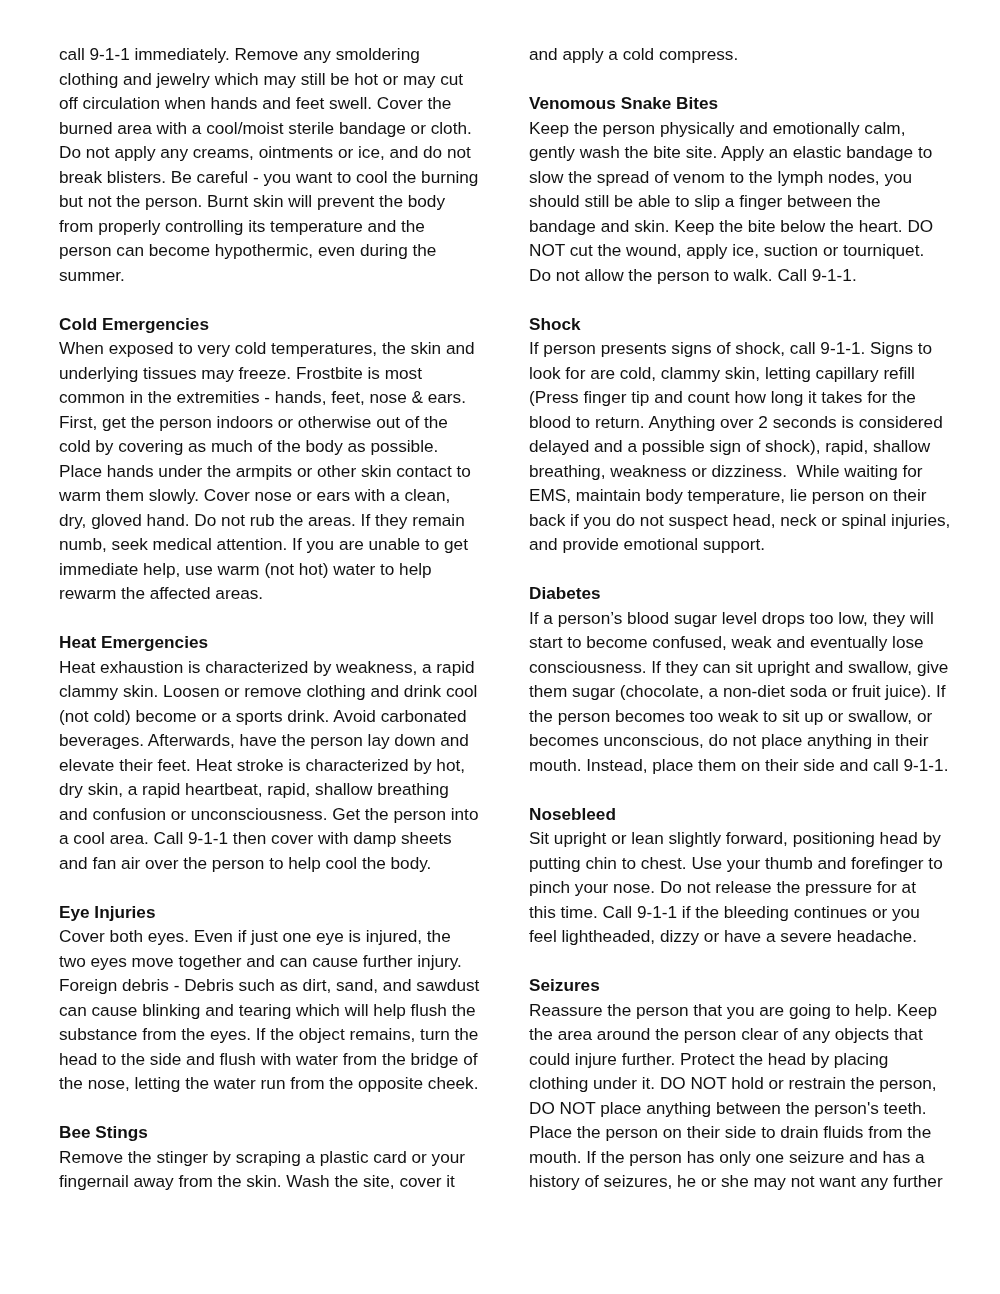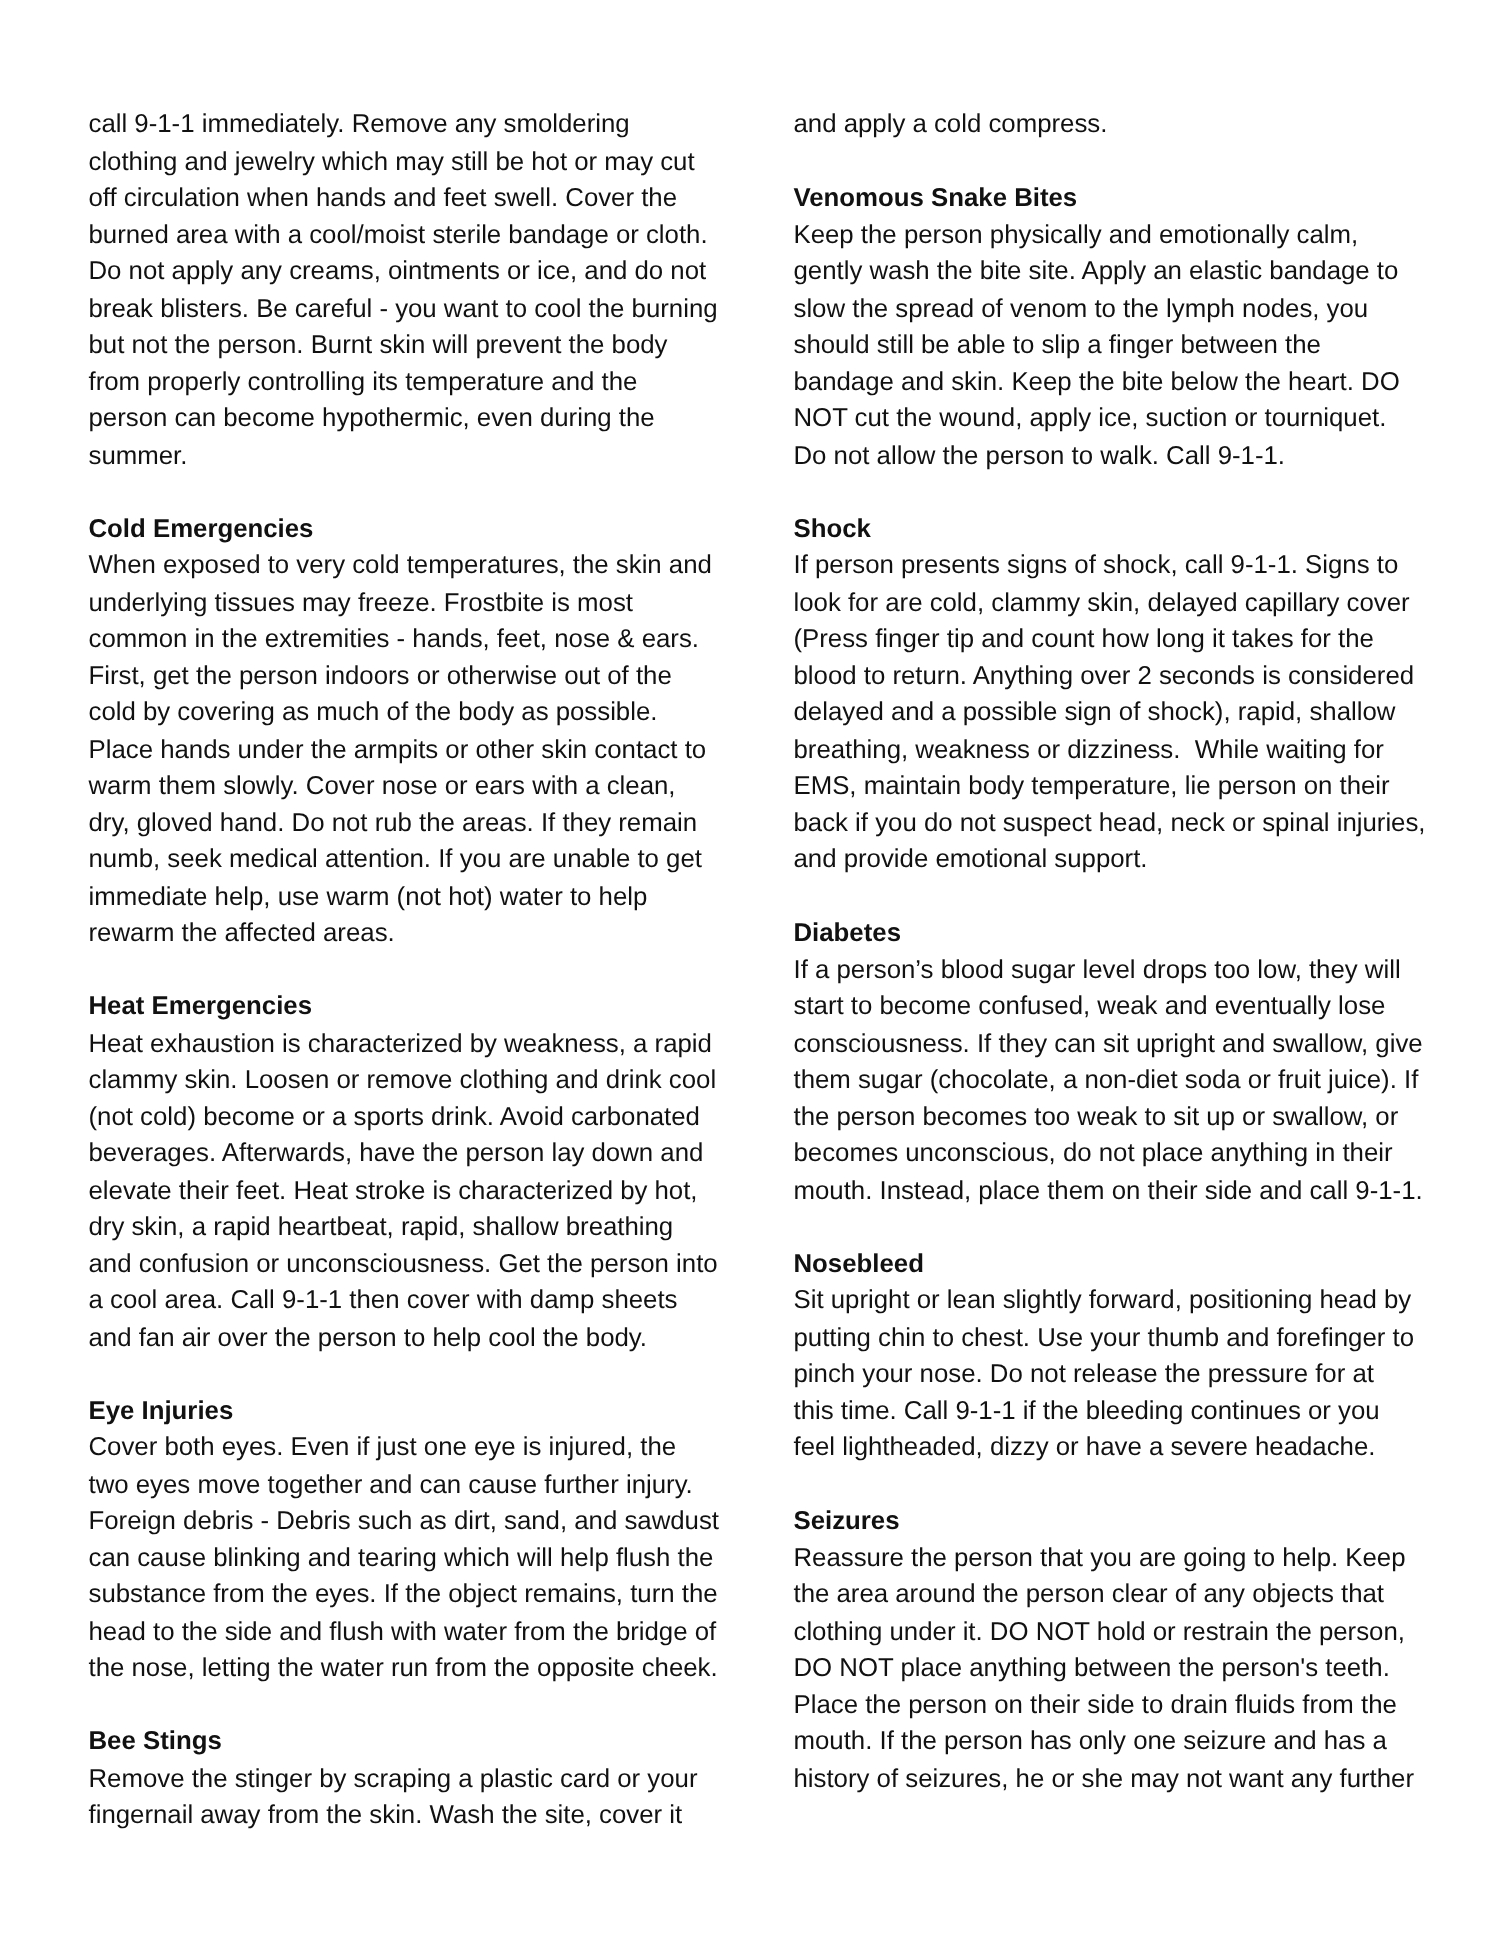--- a/index.html
+++ b/index.html
@@ -1,21 +1,21 @@
 <!DOCTYPE html>
 <html><head>
   <meta charset="utf-8">
   <style>
     html, body { margin: 0; padding: 0; background: #ffffff; }
     body {
       width: 1000px; height: 1294px; position: relative; overflow: hidden;
       font-family: "Liberation Sans", sans-serif; color: #111111;
     }
     .page { position: absolute; left: 0; top: 0; width: 1000px; height: 1294px; }
-    .column { position: absolute; top: 42px; width: 450px; margin-top: 28px; }
+    .column { position: absolute; top: 42px; width: 450px; }
     .col-left { left: 59px; }
     .col-right { left: 529px; }
     .line {
       font-size: 17.2px; line-height: 24.5px; height: 24.5px;
       white-space: pre; letter-spacing: 0px;
     }
     .heading { font-weight: bold; }
     .blank { height: 24.5px; }
   </style>
 </head>
@@ -93,21 +93,21 @@
         <div class="line">slow the spread of venom to the lymph nodes, you</div>
         <div class="line">should still be able to slip a finger between the</div>
         <div class="line">bandage and skin. Keep the bite below the heart. DO</div>
         <div class="line">NOT cut the wound, apply ice, suction or tourniquet.</div>
         <div class="line">Do not allow the person to walk. Call 9-1-1.</div>
       </div>
       <div class="blank"></div>
       <div class="section">
         <div class="line heading">Shock</div>
         <div class="line">If person presents signs of shock, call 9-1-1. Signs to</div>
-        <div class="line">look for are cold, clammy skin, delayed capillary cover</div>
+        <div class="line">look for are cold, clammy skin, letting capillary refill</div>
         <div class="line">(Press finger tip and count how long it takes for the</div>
         <div class="line">blood to return. Anything over 2 seconds is considered</div>
         <div class="line">delayed and a possible sign of shock), rapid, shallow</div>
         <div class="line">breathing, weakness or dizziness.  While waiting for</div>
         <div class="line">EMS, maintain body temperature, lie person on their</div>
         <div class="line">back if you do not suspect head, neck or spinal injuries,</div>
         <div class="line">and provide emotional support.</div>
       </div>
       <div class="blank"></div>
       <div class="section">
@@ -127,20 +127,21 @@
         <div class="line">putting chin to chest. Use your thumb and forefinger to</div>
         <div class="line">pinch your nose. Do not release the pressure for at</div>
         <div class="line">this time. Call 9-1-1 if the bleeding continues or you</div>
         <div class="line">feel lightheaded, dizzy or have a severe headache.</div>
       </div>
       <div class="blank"></div>
       <div class="section">
         <div class="line heading">Seizures</div>
         <div class="line">Reassure the person that you are going to help. Keep</div>
         <div class="line">the area around the person clear of any objects that</div>
+        <div class="line">could injure further. Protect the head by placing</div>
         <div class="line">clothing under it. DO NOT hold or restrain the person,</div>
         <div class="line">DO NOT place anything between the person's teeth.</div>
         <div class="line">Place the person on their side to drain fluids from the</div>
         <div class="line">mouth. If the person has only one seizure and has a</div>
         <div class="line">history of seizures, he or she may not want any further</div>
       </div>
     </div>
 </div>
 
 </body></html>

